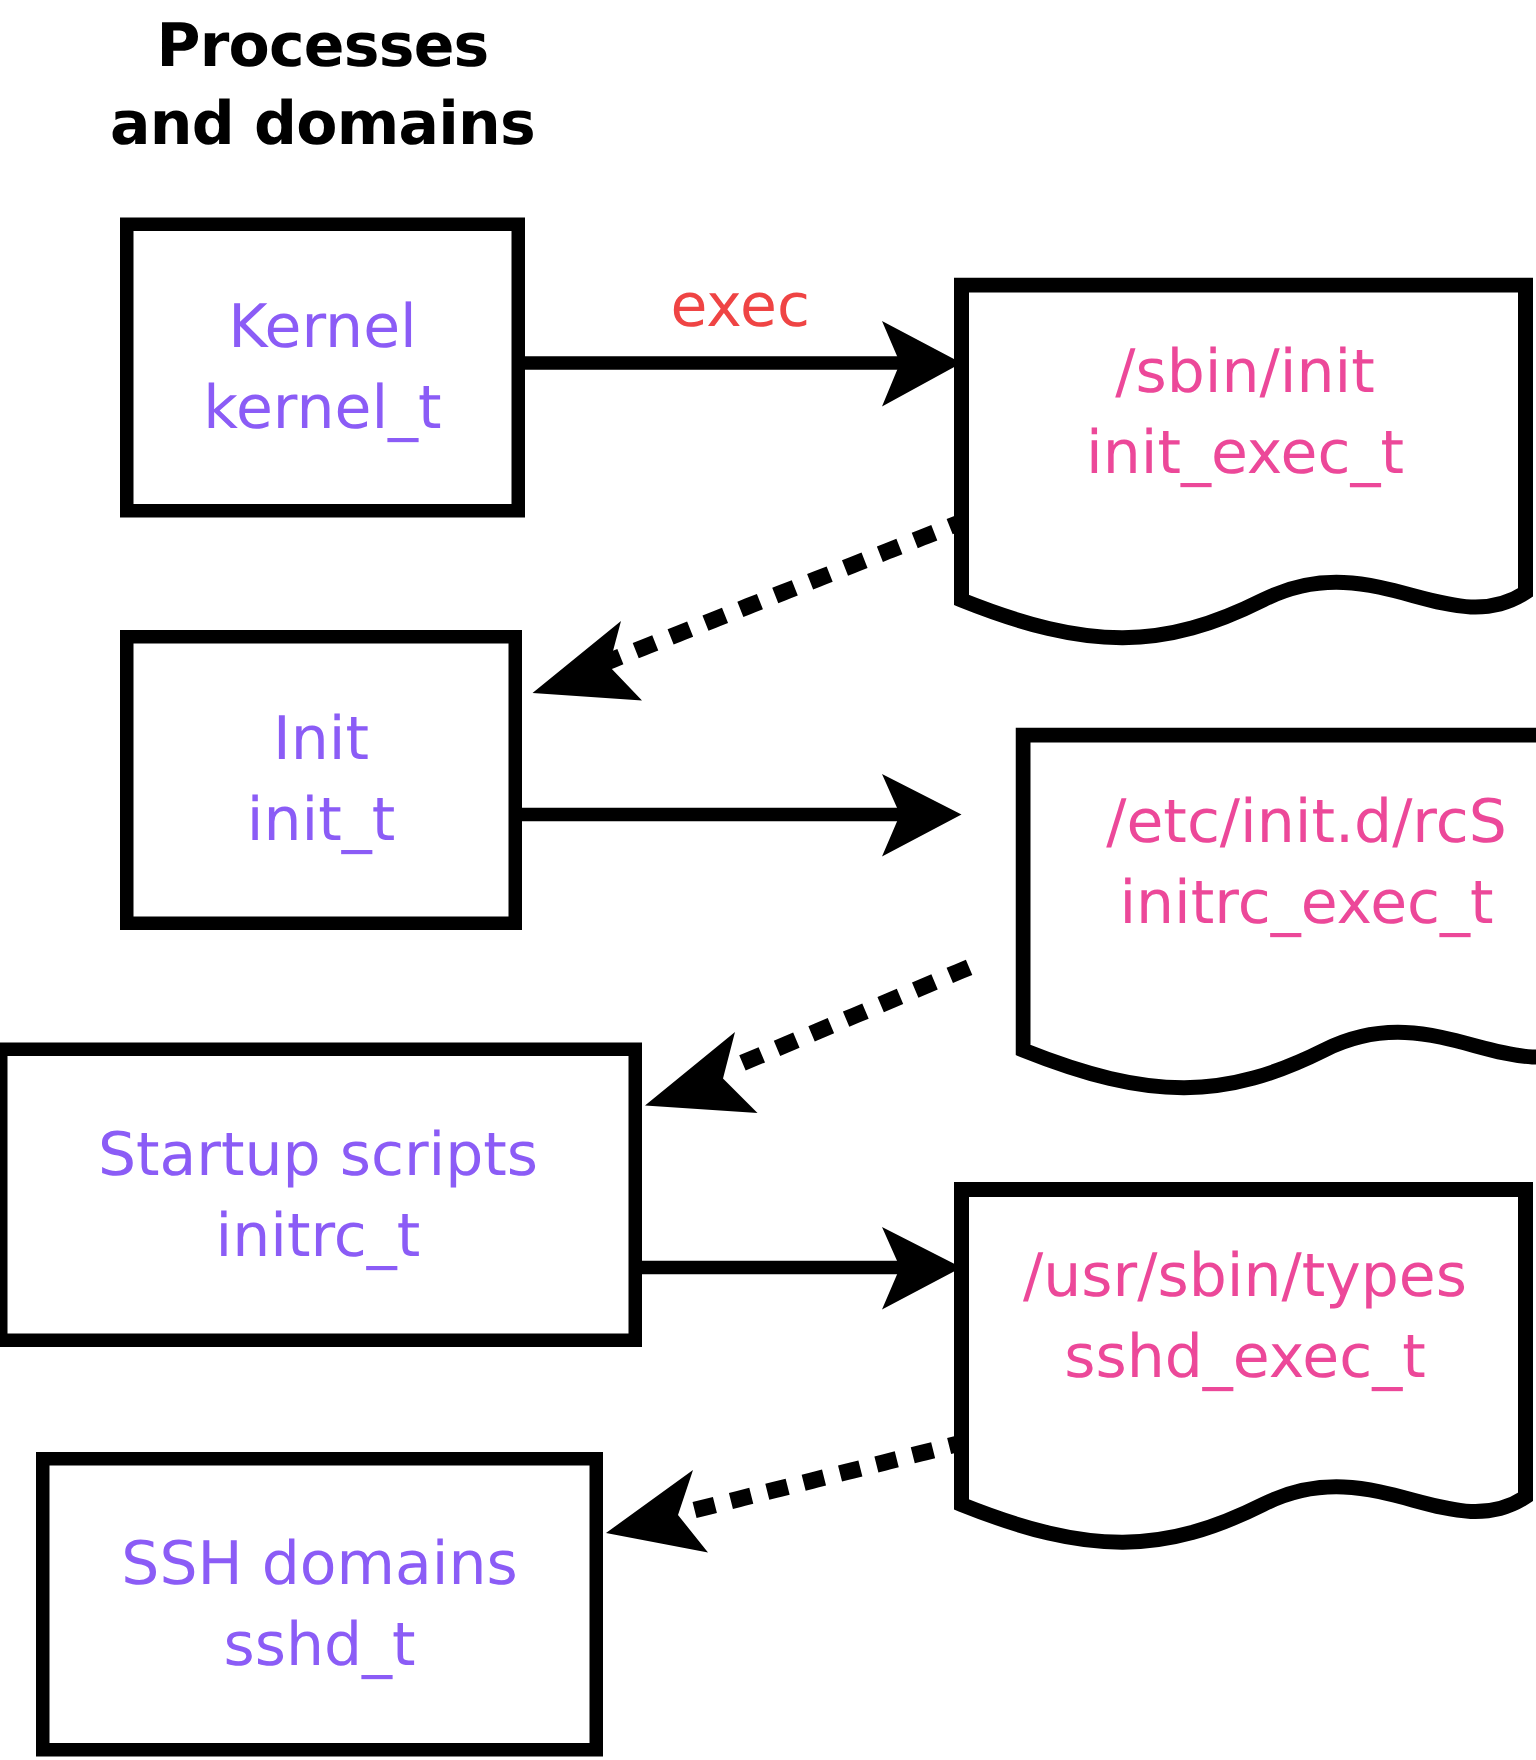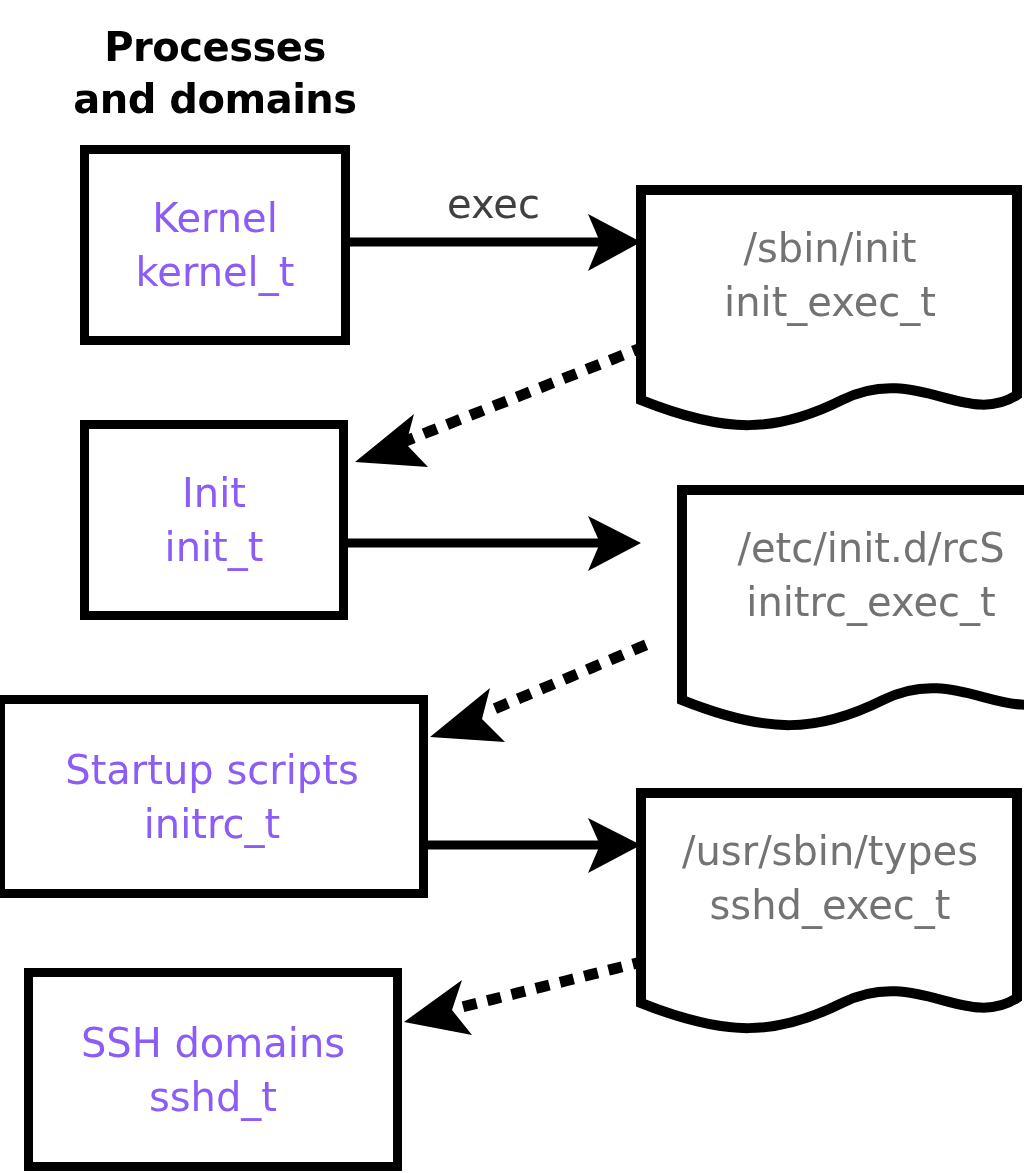--- a/index.html
+++ b/index.html
@@ -18,21 +18,21 @@
   .col-header {
     position: absolute;
     font-weight: bold;
     font-size: 40px;
     line-height: 52px;
     color: #000000;
     text-align: center;
     white-space: pre-line;
     letter-spacing: -0.5px;
   }
-  #header-left  { left: 15px;  top: 21px;  width: 400px; }
+  #header-left  { left: 15px;  top: 5px;  width: 400px; }
   #header-right { left: 630px; top: 5px;  width: 385px; }
 
   .proc-box {
     position: absolute;
     border: 9px solid #000000;
     background: #ffffff;
     box-sizing: border-box;
     display: flex;
     flex-direction: column;
     align-items: center;
@@ -54,36 +54,36 @@
     top: 0;
     display: block;
   }
   .doc-label {
     position: absolute;
     left: 0;
     width: 100%;
     text-align: center;
     font-size: 40px;
     line-height: 54px;
-    color: #737373;
+    color: #ec4899;
   }
 
   .edge-layer {
     position: absolute;
     left: 0; top: 0;
     width: 1024px;
     height: 1173px;
     pointer-events: none;
   }
 
   .edge-label {
     position: absolute;
     font-size: 40px;
     line-height: 44px;
-    color: #404040;
+    color: #ef4444;
     white-space: nowrap;
   }
 </style>
 </head>
 <body>
 
 <div id="canvas">
 
   <div class="col-header" id="header-left">Processes
 and domains</div>

